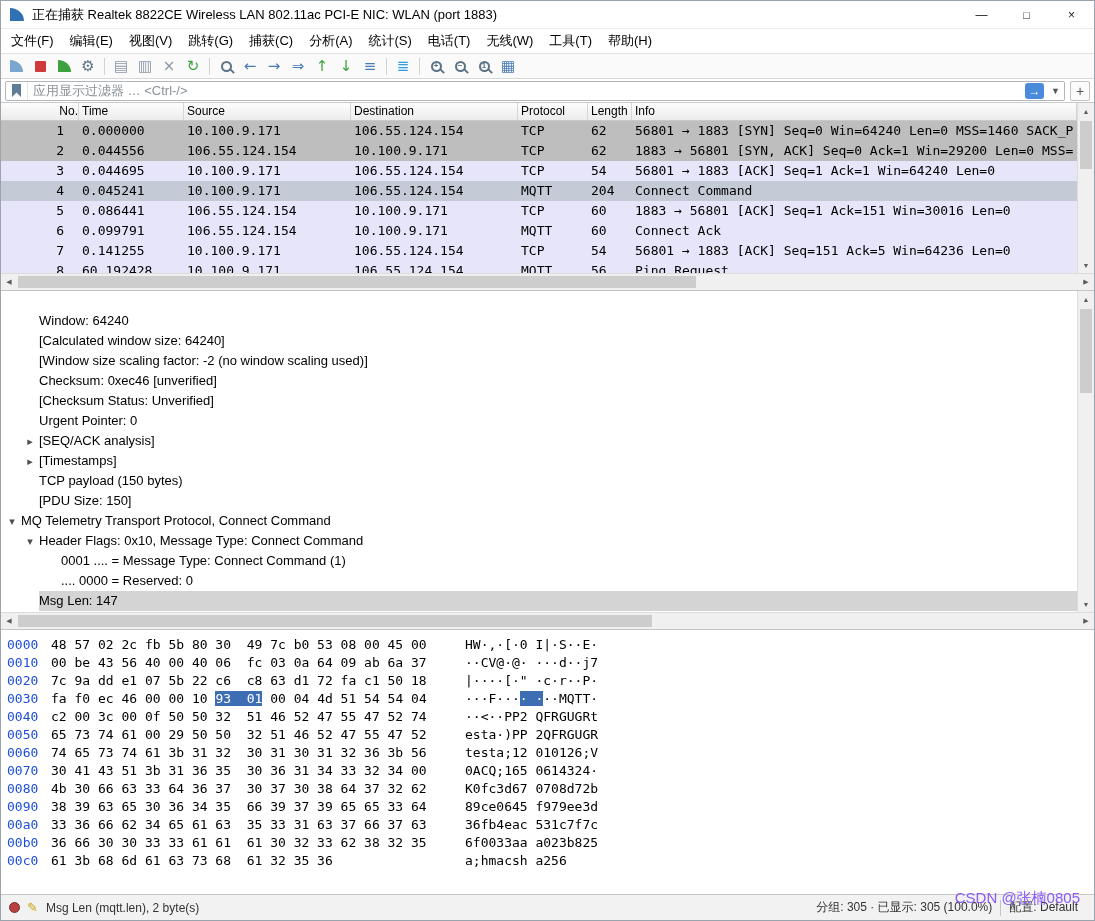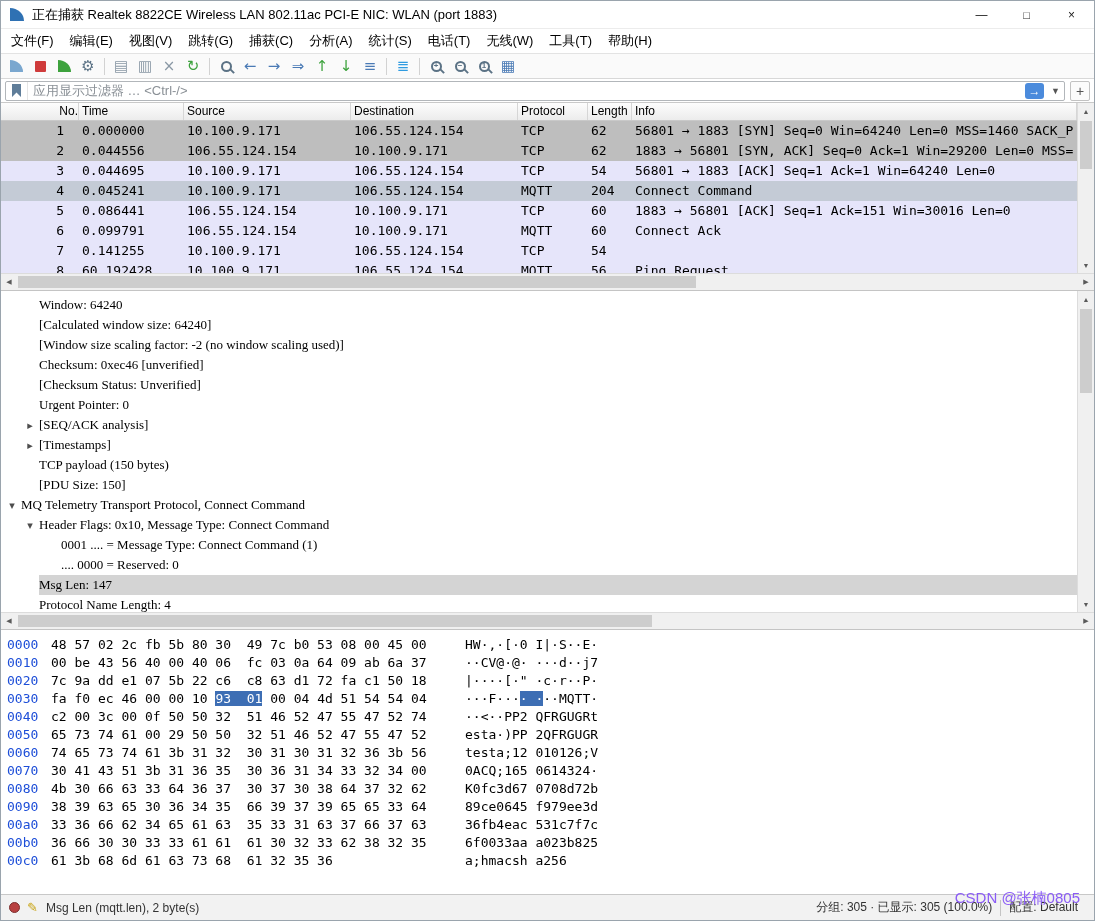--- a/index.html
+++ b/index.html
@@ -59,21 +59,21 @@
   .sb-vthumb{position:absolute;left:2px;right:2px;background:#cdcdcd}
   .hscroll{position:absolute;left:0;right:0;height:17px;background:#f0f0f0;border-top:1px solid #dcdcdc}
   .hs-btn{position:absolute;top:0;bottom:0;width:16px;display:flex;align-items:center;justify-content:center;font-size:7px;color:#5a5a5a}
   .hs-left{left:0}.hs-right{right:0}
   .sb-hthumb{position:absolute;top:2px;bottom:2px;background:#cdcdcd}
   .pl-vscroll{top:0;bottom:17px}
   .pl-hscroll{bottom:0}
 
   
   .details-pane{position:absolute;top:289px;left:0;right:0;height:339px;background:#fff;border-top:1px solid #c4c4c4}
-  .d-content{position:absolute;top:0;left:0;right:17px;bottom:17px;overflow:hidden;padding-top:4px;font-family:Liberation Serif, serif;font-size:13px}
+  .d-content{position:absolute;top:0;left:0;right:17px;bottom:17px;overflow:hidden;padding-top:20px;font-family:Liberation Sans, sans-serif;font-size:13px}
   .d-line{position:relative;display:flex;height:20px;line-height:20px;white-space:pre}
   .d-arrow{position:absolute;top:0;font-size:11px;color:#4d4d4d;width:14px;text-align:center}
   .d-text{flex:1 1 auto;min-width:0;overflow:hidden}
   .dt-vscroll{top:0;bottom:17px}
   .dt-hscroll{bottom:0}
 
   
   .hexpane{position:absolute;top:628px;left:0;right:0;height:267px;background:#fff;border-top:1px solid #c4c4c4;padding:6px 0 0 6px;font-family:"DejaVu Sans Mono","Liberation Mono",monospace;font-size:13px}
   .hex-row{height:18px;line-height:18px;white-space:pre}
   .hx-off{display:inline-block;width:44px;color:#1d4ed8}
@@ -268,20 +268,21 @@
           <span class="pl-cell c5">60</span>
           <span class="pl-cell c6">Connect Ack</span>
         </div>
         <div class="pl-row" style="background: rgb(230, 229, 250);">
           <span class="pl-cell c0">7</span>
           <span class="pl-cell c1">0.141255</span>
           <span class="pl-cell c2">10.100.9.171</span>
           <span class="pl-cell c3">106.55.124.154</span>
           <span class="pl-cell c4">TCP</span>
           <span class="pl-cell c5">54</span>
+          <span class="pl-cell c6">56801 → 1883 [ACK] Seq=151 Ack=5 Win=64236 Len=0</span>
         </div>
         <div class="pl-row" style="background: rgb(230, 229, 250);">
           <span class="pl-cell c0">8</span>
           <span class="pl-cell c1">60.192428</span>
           <span class="pl-cell c2">10.100.9.171</span>
           <span class="pl-cell c3">106.55.124.154</span>
           <span class="pl-cell c4">MQTT</span>
           <span class="pl-cell c5">56</span>
           <span class="pl-cell c6">Ping Request</span>
         </div>

